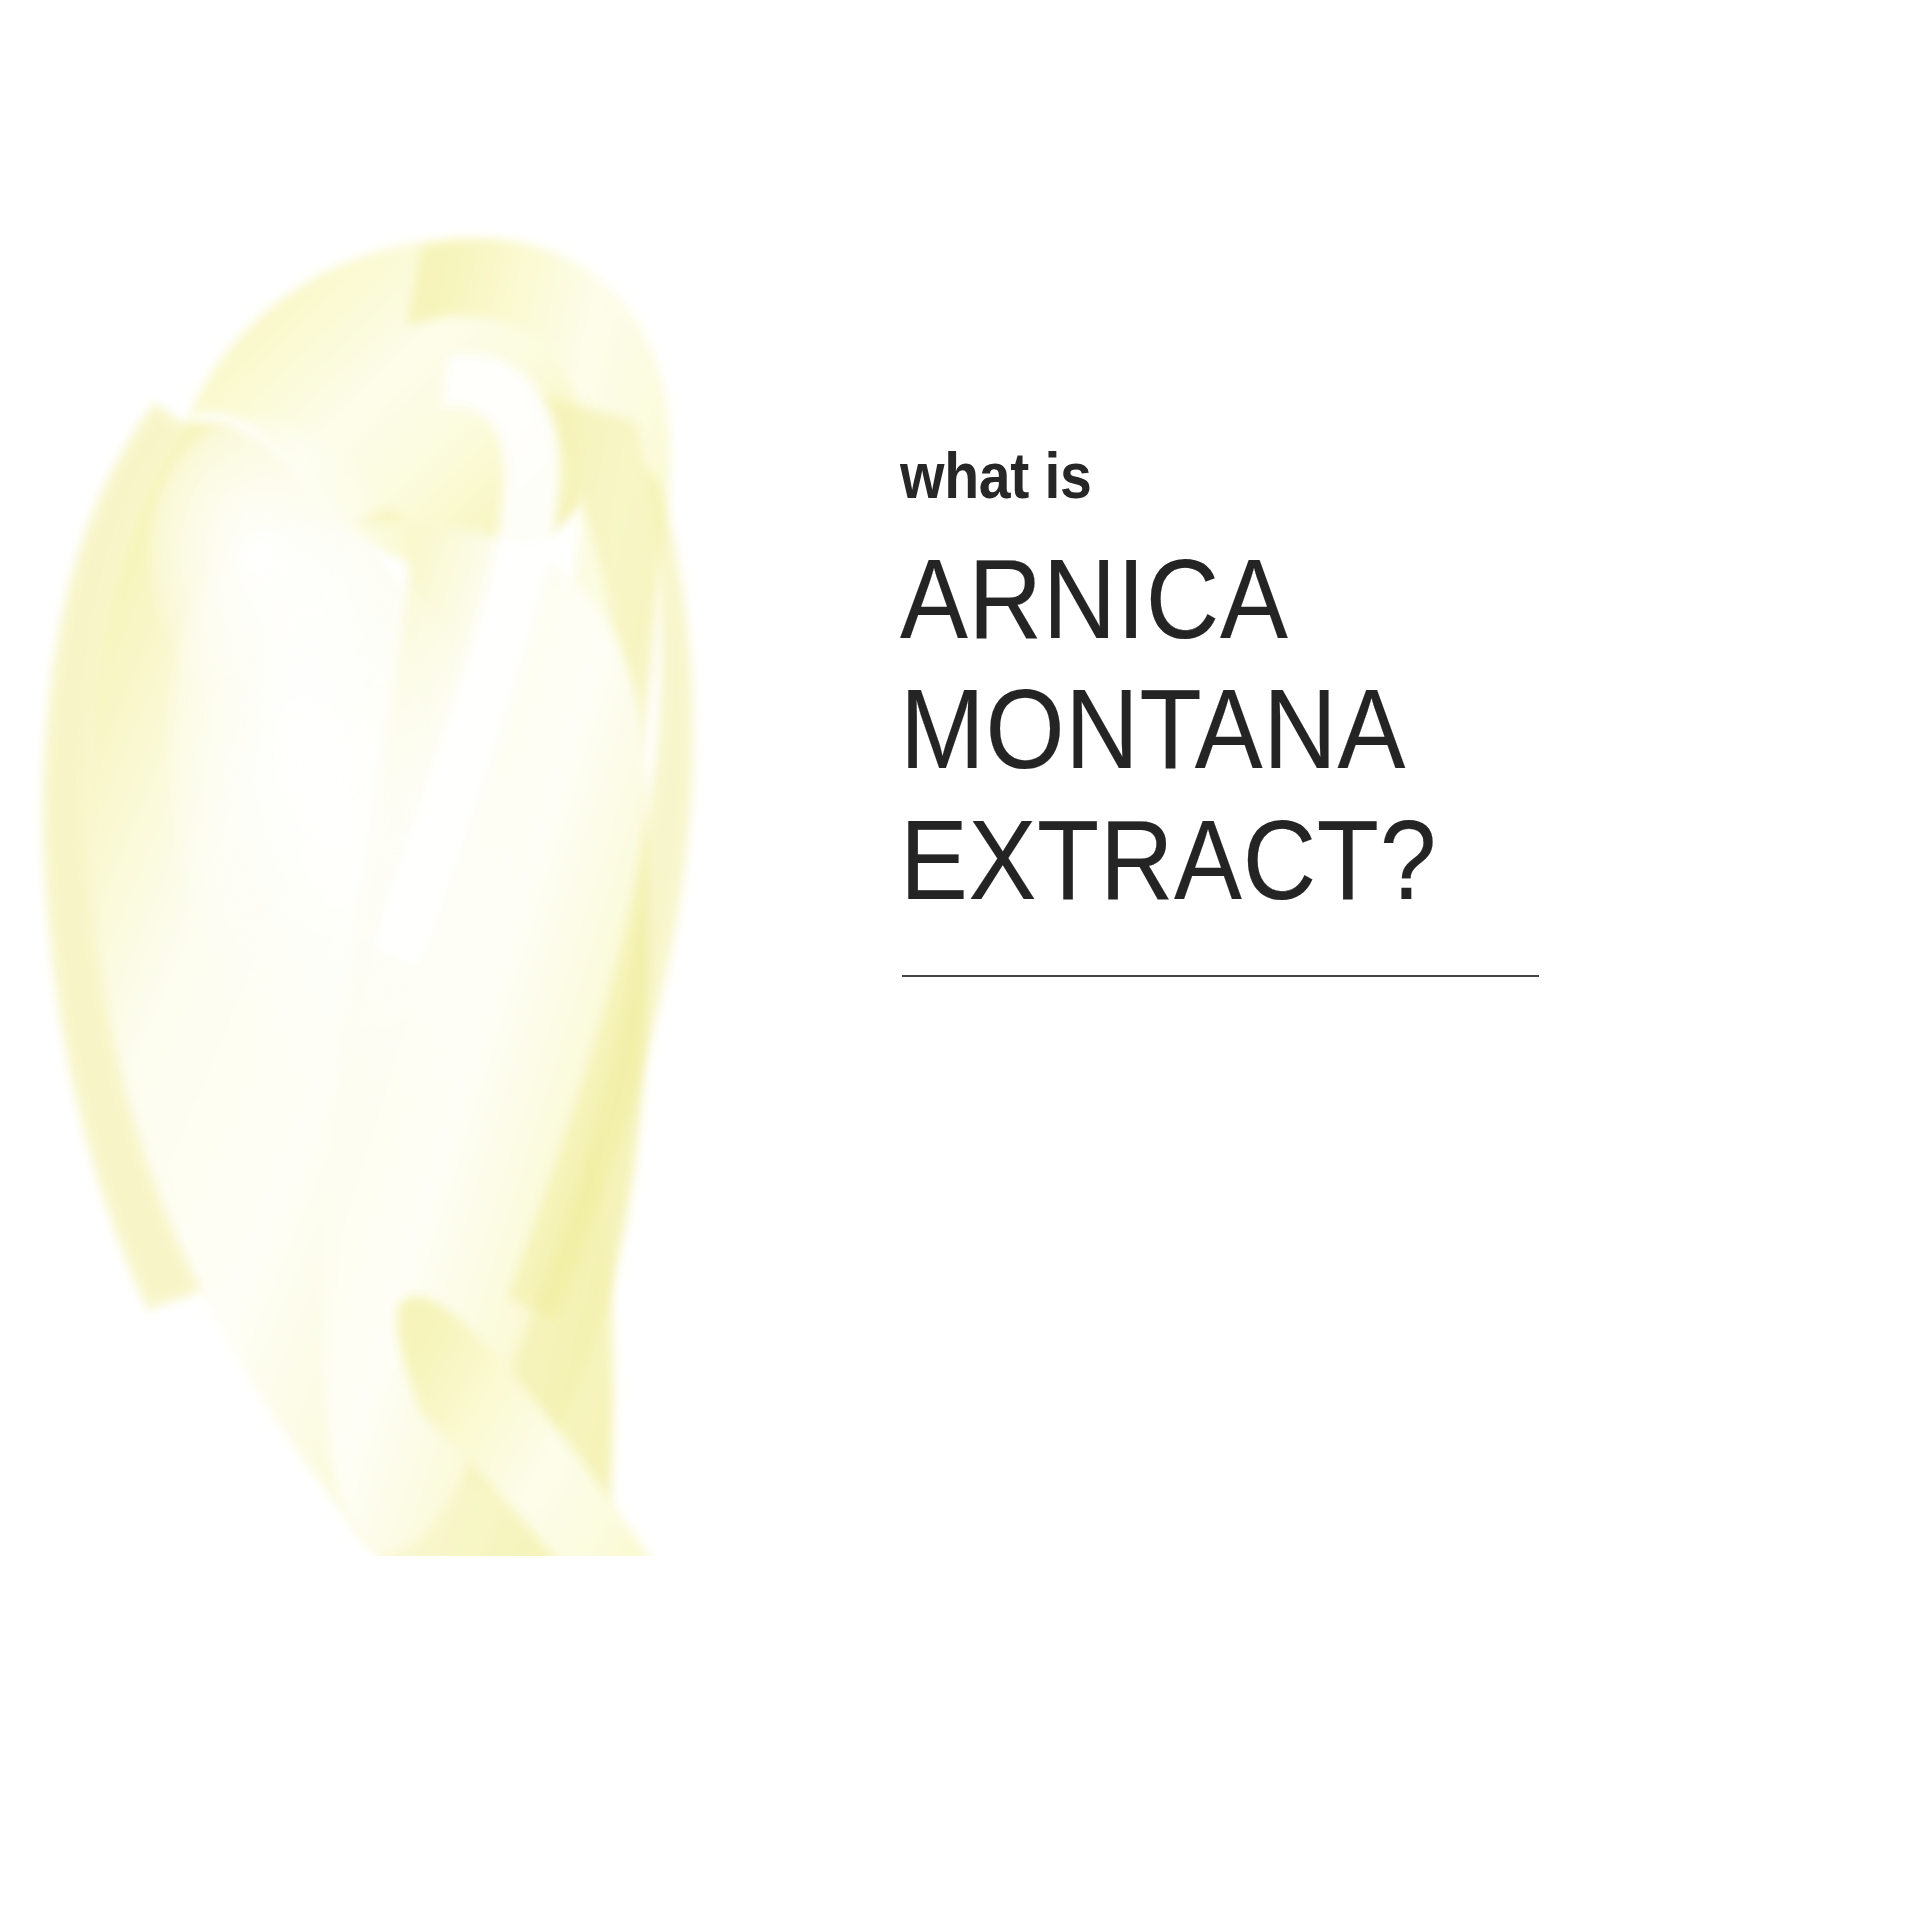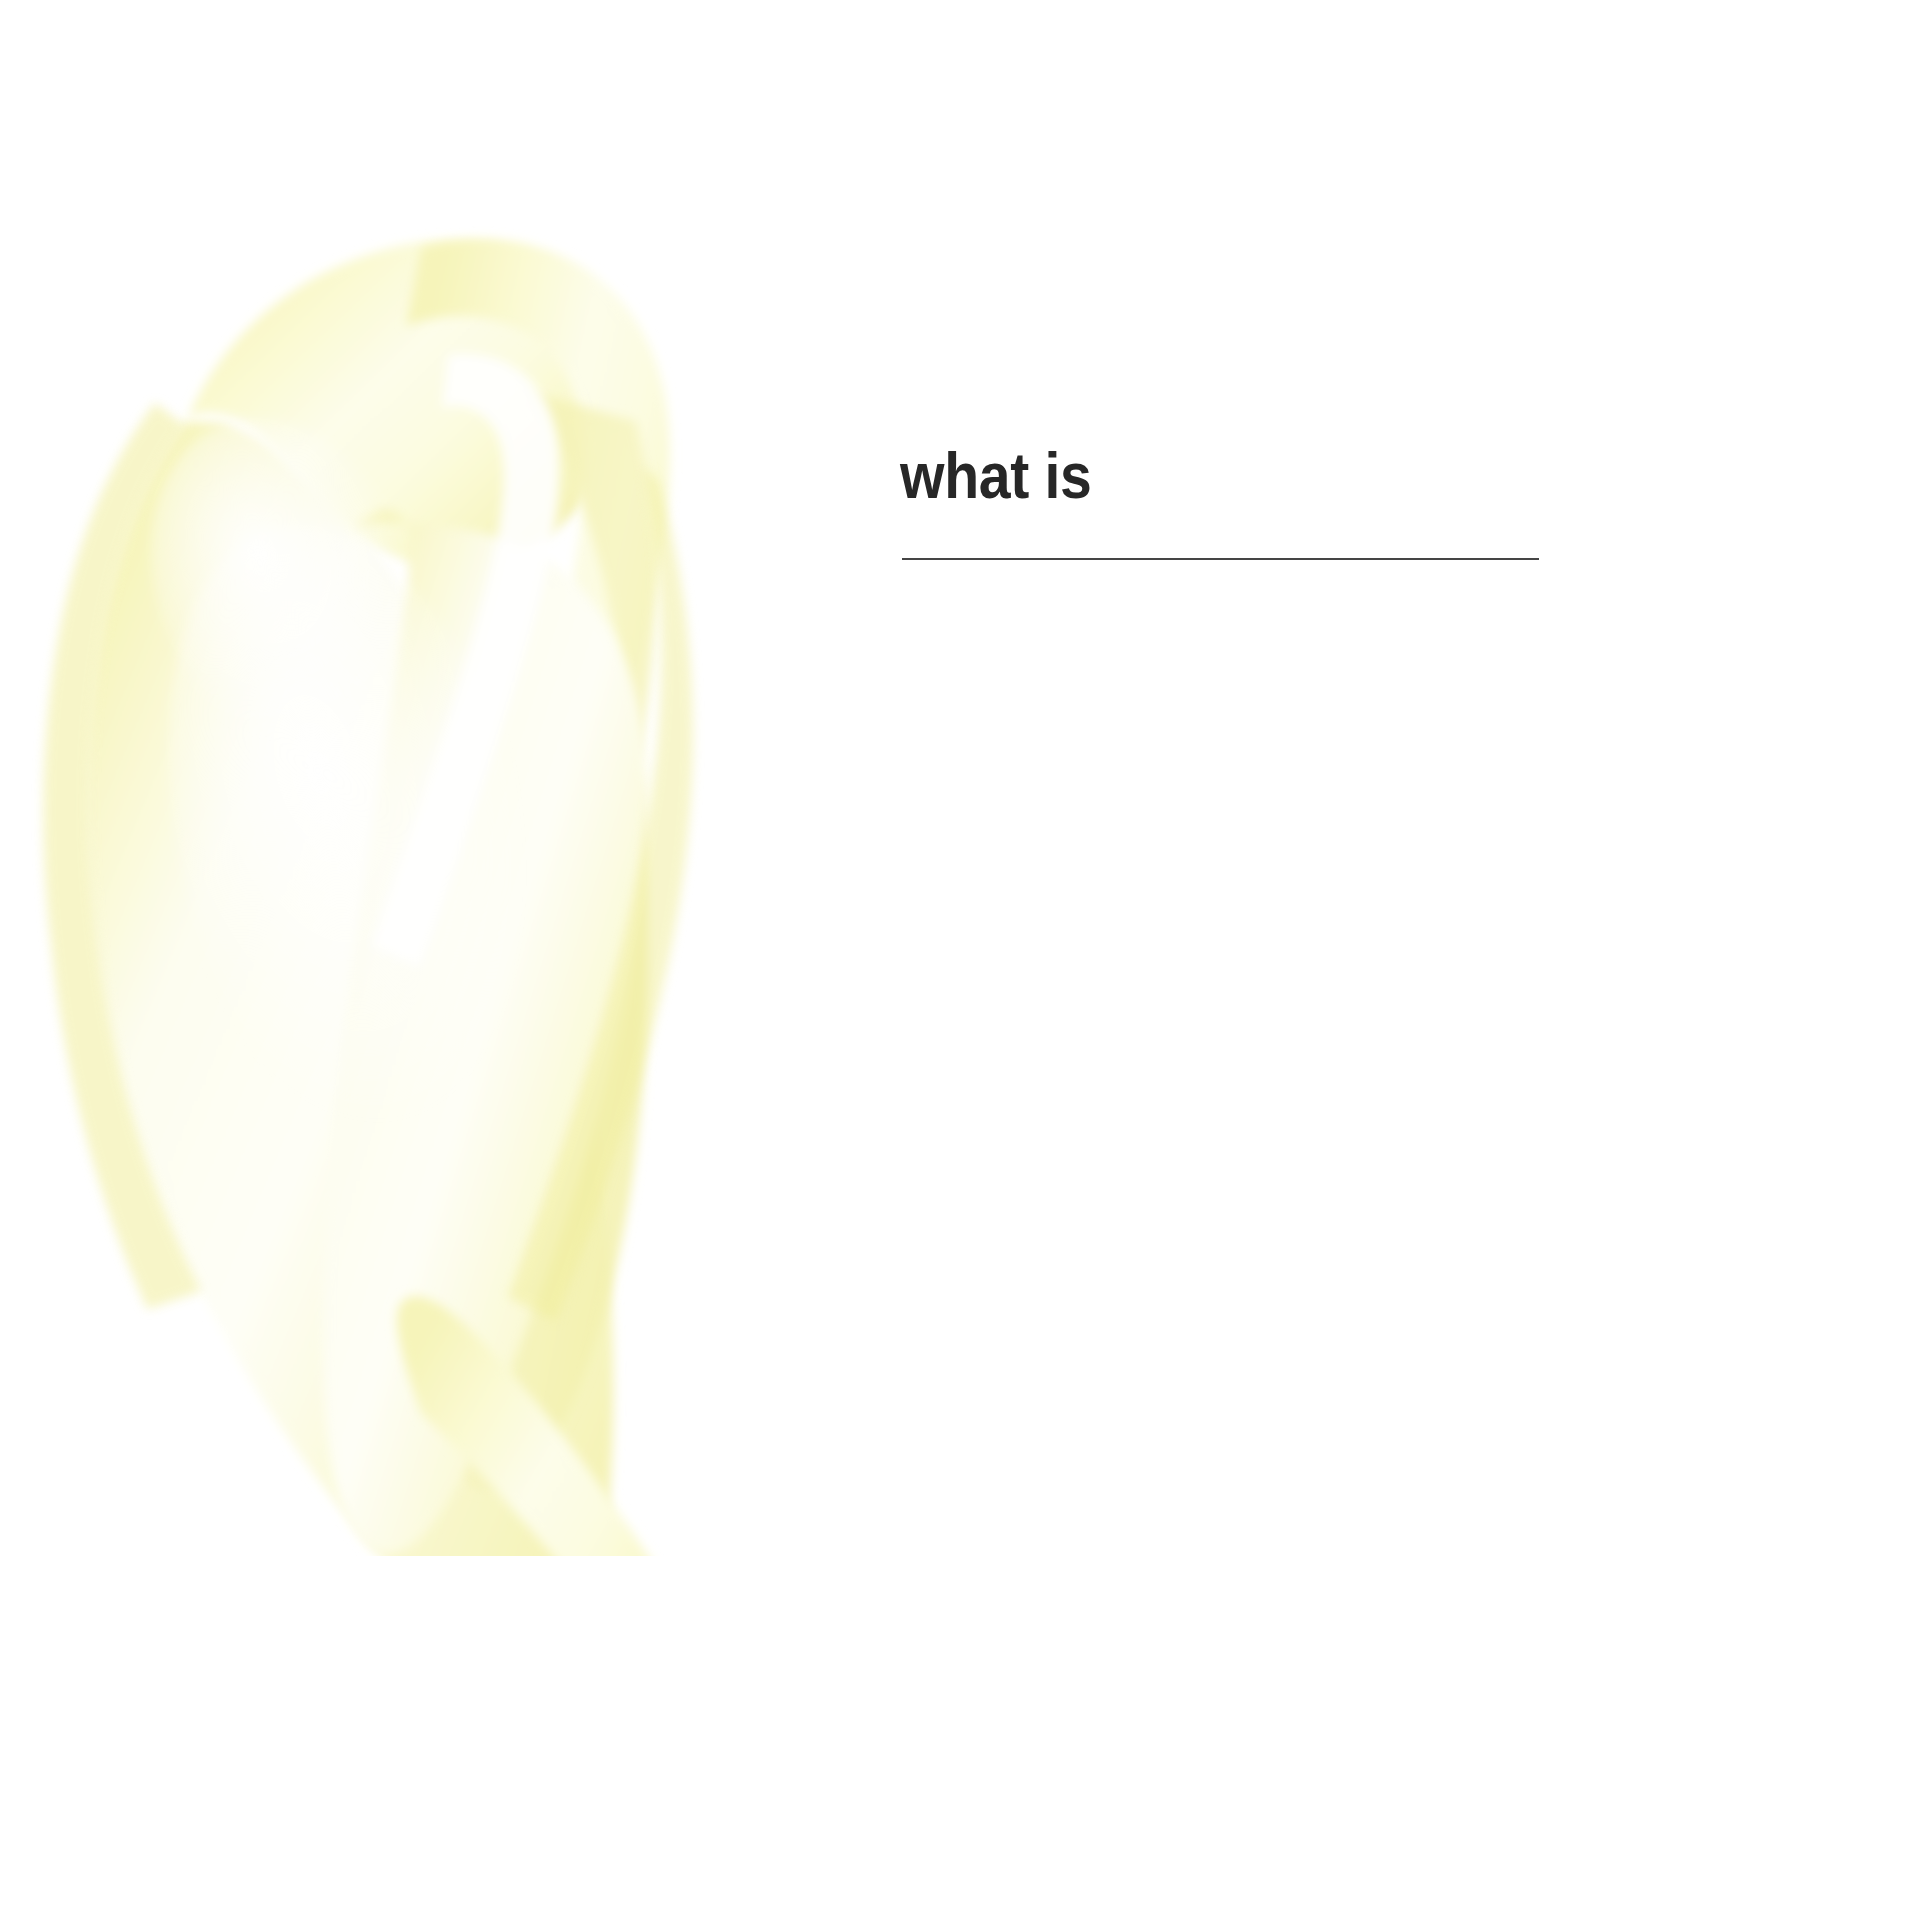--- a/index.html
+++ b/index.html
@@ -309,20 +309,25 @@
           Z" fill="#FFFFFF" opacity="0.9"></path>
       </g>
 
     </svg>
   </div>
 
   <div class="text-col">
 
     <div class="eyebrow">what is</div>
 
+    <div class="headline">
+      <div class="headline-line">ARNICA</div>
+      <div class="headline-line">MONTANA</div>
+      <div class="headline-line">EXTRACT?</div>
+    </div>
 
     <div class="divider"></div>
 
 
   </div>
 
 </div>
 
 
 </body></html>

